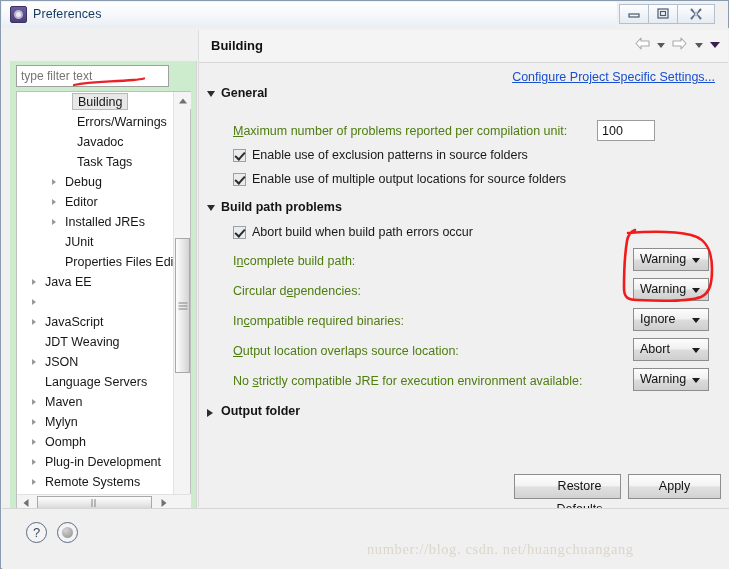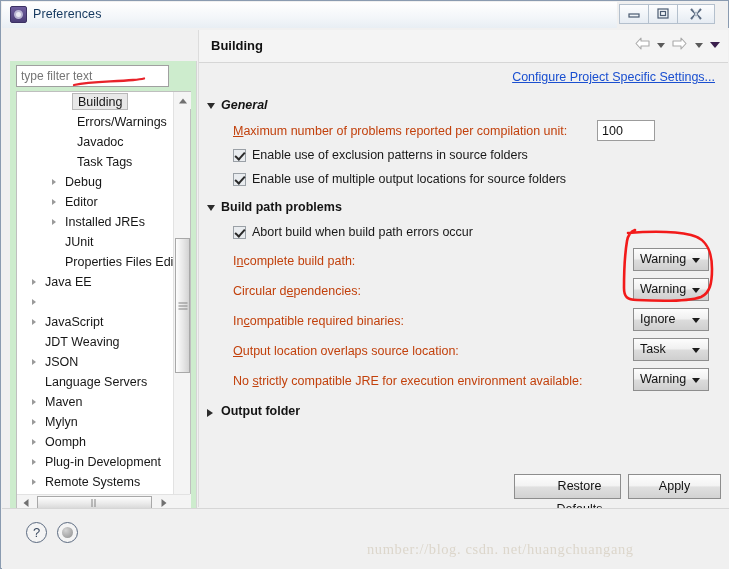--- a/index.html
+++ b/index.html
@@ -273,21 +273,21 @@
     border-top: 6px solid #2c2c2c;
   }
   .twisty.closed {
     border-top: 4.5px solid transparent;
     border-bottom: 4.5px solid transparent;
     border-left: 6px solid #2c2c2c;
   }
 
   .field-label {
     position: absolute;
-    font-size: 12.5px; color: #c2410c;
+    font-size: 12.5px; color: #4d7c0f;
     white-space: nowrap;
   }
   .field-label .mn { text-decoration: underline; }
 
   .num-input {
     position: absolute;
     width: 58px; height: 21px;
     border: 1px solid #9c9c9c;
     background: #ffffff;
     box-sizing: border-box;
@@ -567,21 +567,21 @@
               <path d="M9 1 L14 6.5 L9 12 L9 9 L1 9 L1 4 L9 4 Z" fill="#ffffff" stroke="#a9a9a9" stroke-width="1.1" stroke-linejoin="round"></path>
             </svg>
           </span>
           <span class="nav-item caret-sm"></span>
           <span class="nav-item caret-sm caret-dark"></span>
         </div>
       </div>
 
       <div id="cfg-link">Configure Project Specific Settings...</div>
 
-      <div class="section-head" style="left:22px; top:68px;font-style:italic;">
+      <div class="section-head" style="left:22px; top:56px;">
         <span class="twisty open"></span>
         <span>General</span>
       </div>
 
       <div class="field-label" style="left:34px; top:94px;">
         <span class="mn">M</span><span>aximum number of problems reported per compilation unit:</span>
       </div>
       <input class="num-input" style="left: 398px; top: 90px;" type="text" value="100">
 
       <div class="cbrow" style="left:34px; top:118px;">
@@ -625,21 +625,21 @@
       </div>
       <div class="combo" style="left:434px; top:278px;">
         <span class="cval">Ignore</span>
         <span class="carrow"></span>
       </div>
 
       <div class="field-label" style="left:34px; top:314px;">
         <span></span><span class="mn">O</span><span>utput location overlaps source location:</span>
       </div>
       <div class="combo" style="left:434px; top:308px;">
-        <span class="cval">Task</span>
+        <span class="cval">Abort</span>
         <span class="carrow"></span>
       </div>
 
       <div class="field-label" style="left:34px; top:344px;">
         <span>No </span><span class="mn">s</span><span>trictly compatible JRE for execution environment available:</span>
       </div>
       <div class="combo" style="left:434px; top:338px;">
         <span class="cval">Warning</span>
         <span class="carrow"></span>
       </div>

